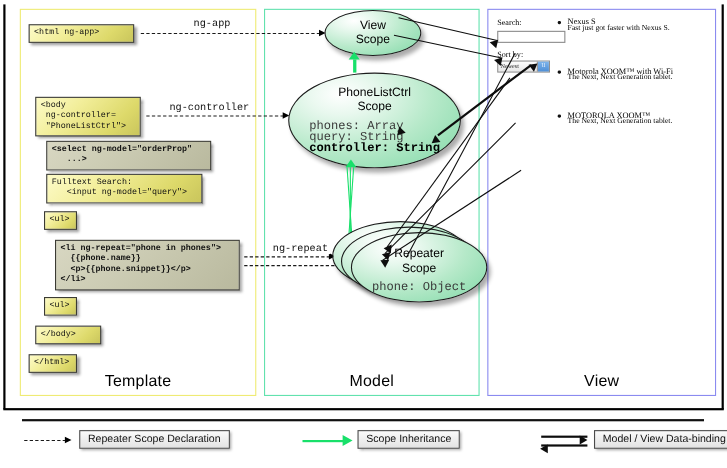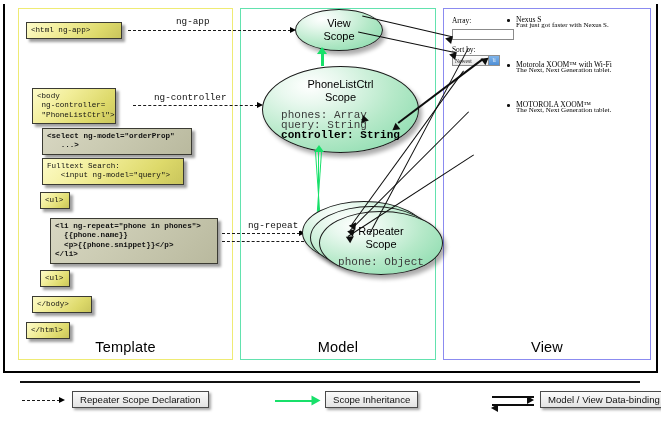--- a/index.html
+++ b/index.html
@@ -124,21 +124,21 @@
     <div class="lane-label">Template</div>
   </div>
   <div class="lane model">
     <div class="lane-label">Model</div>
   </div>
   <div class="lane view">
     <div class="lane-label">View</div>
   </div>
 
   <div class="codebox" style="left:26px;  top:22px;  width:96px;">&lt;html ng-app&gt;</div>
-  <div class="codebox" style="left:32px;  top:88px;  width:84px;">&lt;body
+  <div class="codebox" style="left:32px;  top:88px;  width:96px;">&lt;body
  ng-controller=
  "PhoneListCtrl"&gt;</div>
   <div class="codebox grey" style="left:42px;  top:128px; width:150px;">&lt;select ng-model="orderProp"
    ...&gt;</div>
   <div class="codebox" style="left:42px;  top:158px; width:142px;">Fulltext Search:
    &lt;input ng-model="query"&gt;</div>
   <div class="codebox" style="left:40px;  top:192px; width:30px;">&lt;ul&gt;</div>
   <div class="codebox grey" style="left:50px;  top:218px; width:168px;">&lt;li ng-repeat="phone in phones"&gt;
   {{phone.name}}
   &lt;p&gt;{{phone.snippet}}&lt;/p&gt;
@@ -188,21 +188,21 @@
   <div class="ell" style="left:310px; top:206px; width:124px; height:63px;"></div>
   <div class="ell" style="left:319px; top:211px; width:124px; height:64px; padding-top:13px;">
     <div class="t">Repeater</div>
     <div class="t">Scope</div>
     <div class="props" style="margin-top:5px;">
       <div>phone: Object</div>
     </div>
   </div>
 
   <div class="viewpane" style="left:452px; top:16px; width:62px;">
-    <div class="vlabel">Array:</div>
+    <div class="vlabel">Search:</div>
     <input class="vinput" style="width: 62px; margin-top: 1px;" value="">
     <div class="vlabel" style="margin-top:2px;">Sort by:</div>
     <div class="vselect" style="width:48px;margin-top:1px;">
       <span>Newest</span>
       <span class="sbtn">⇅</span>
     </div>
   </div>
 
   <div class="vitem" style="left:516px; top:15px;">
     <div class="vbullet" style="left:-9px; top:4px;"></div>

